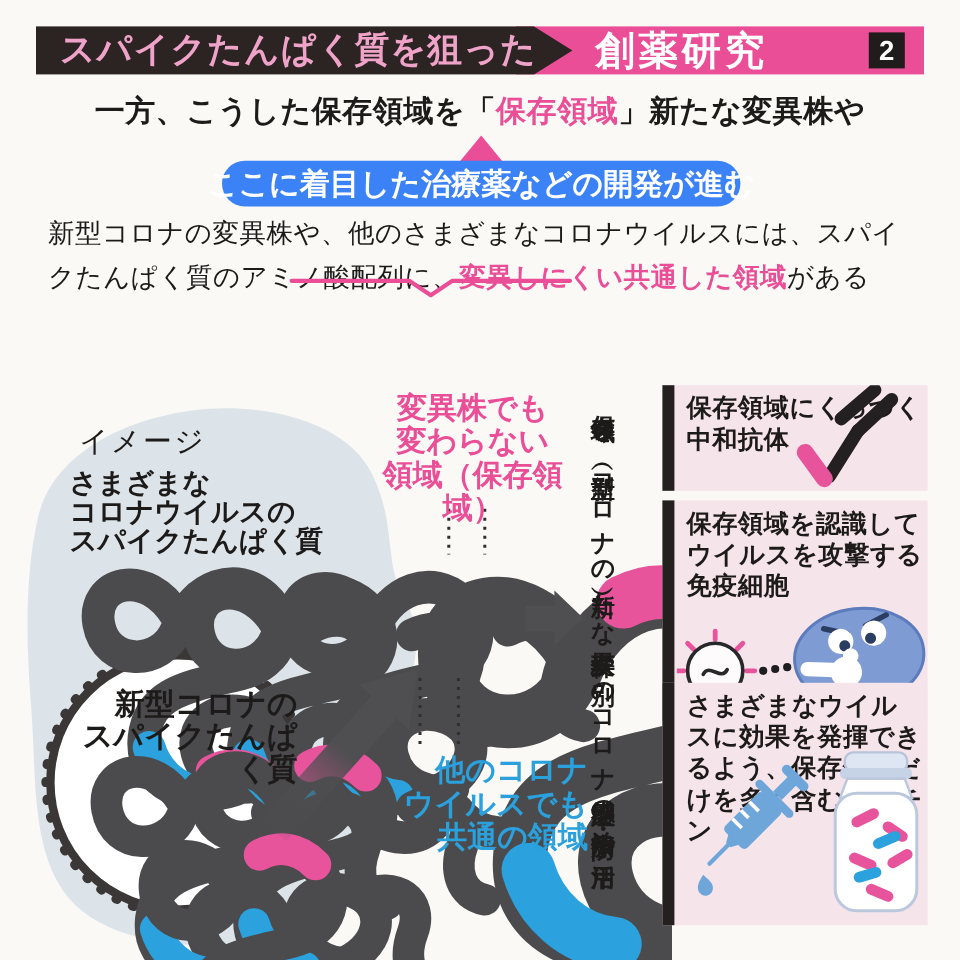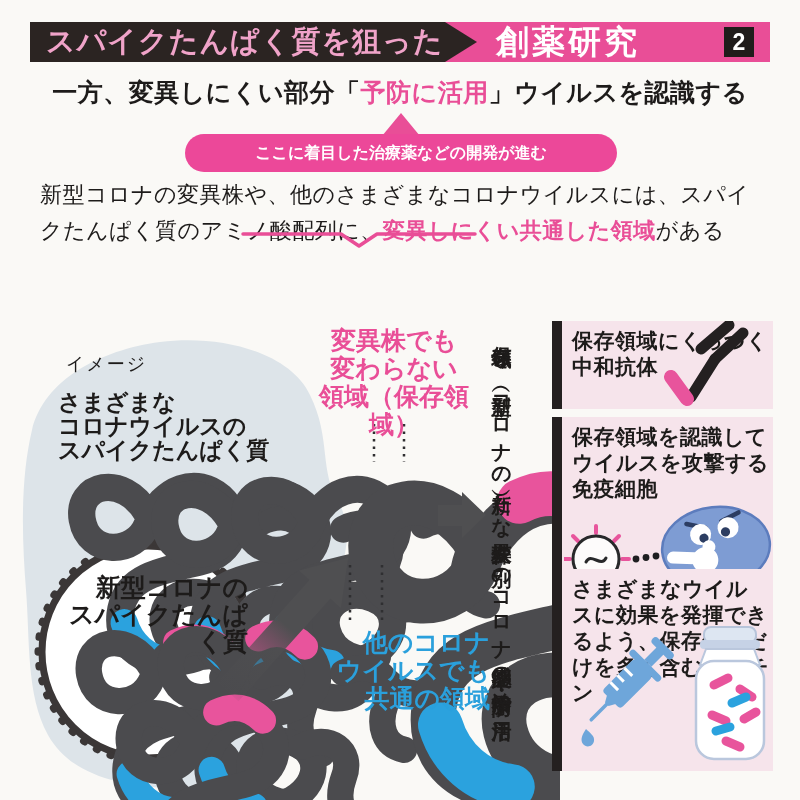--- a/index.html
+++ b/index.html
@@ -5,39 +5,39 @@
   html,body{margin:0;padding:0;}
   body{background:#e9e7e2;font-family:"Liberation Sans",sans-serif;}
   .page{position:relative;width:800px;height:800px;background:#faf9f6;overflow:hidden;color:#1d1b1a;}
   .abs{position:absolute;}
 
   
   .banner{position:absolute;left:30px;top:22px;width:740px;height:40px;}
   .banner-pink{position:absolute;left:400px;right:0;top:0;bottom:0;background:#e94e97;display:flex;align-items:center;justify-content:center;}
   .banner-black{position:absolute;left:0;top:0;width:415px;height:40px;background:#2b2422;display:flex;align-items:center;}
   .banner-black::after{content:"";position:absolute;left:415px;top:0;border-top:20px solid transparent;border-bottom:20px solid transparent;border-left:32px solid #2b2422;}
-  .banner-left-title{color:#f0a3c9;font-weight:bold;font-size:29px;letter-spacing:1px;white-space:nowrap;margin-left:16px;}
+  .banner-left-title{color:#f0a3c9;font-weight:bold;font-size:29px;padding-left:20px;letter-spacing:1px;white-space:nowrap;}
   .banner-right-title{color:#fff;font-weight:bold;font-size:33px;letter-spacing:3px;margin-right:64px;white-space:nowrap;}
   .banner-num{position:absolute;right:16px;top:5px;width:30px;height:30px;background:#201c1b;color:#fff;font-weight:bold;font-size:23px;display:flex;align-items:center;justify-content:center;}
 
   
   .subheading{position:absolute;left:0;top:76px;width:800px;text-align:center;font-weight:bold;font-size:25px;letter-spacing:0.5px;}
   .hl{color:#e94e97;font-weight:bold;font-family:"Liberation Sans",sans-serif;}
   .tri-up{position:absolute;left:382px;top:113px;width:0;height:0;border-left:19px solid transparent;border-right:19px solid transparent;border-bottom:23px solid #e94e97;}
-  .pill{position:absolute;left:185px;top:134px;width:432px;height:38px;background:#ec4899;border-radius:19px;display:flex;align-items:center;justify-content:center;color:#fff;font-weight:bold;font-size:16px;white-space:nowrap;}
+  .pill{position:absolute;left:185px;top:134px;width:432px;height:38px;background:#3b82f6;border-radius:19px;display:flex;align-items:center;justify-content:center;color:#fff;font-weight:bold;font-size:25px;white-space:nowrap;}
 
   
   .para{position:absolute;left:40px;width:726px;font-family:"Liberation Serif",serif;font-size:22px;line-height:36px;letter-spacing:0.5px;}
   .p1{top:177px;}
   .p2{top:256px;}
   .brace{position:absolute;left:240px;top:231px;}
 
   
   .preline{white-space:pre-line;}
-  .image-label{position:absolute;left:66px;top:352px;font-size:18px;letter-spacing:2px;}
+  .image-label{position:absolute;left:66px;top:352px;font-size:24px;letter-spacing:2px;}
   .blob-title{position:absolute;left:58px;top:390px;width:212px;text-align:left;font-weight:bold;font-size:23px;line-height:24px;}
   .circle-title{position:absolute;left:48px;top:574px;width:200px;text-align:right;font-weight:bold;font-size:25px;line-height:27px;}
   .conserved-label{position:absolute;left:305px;top:326px;width:178px;text-align:center;font-weight:bold;font-size:25px;line-height:28px;color:#e94e97;}
   .common-label{position:absolute;left:318px;top:628px;width:172px;text-align:right;font-weight:bold;font-size:25px;line-height:28px;color:#2aa0dc;}
   .vertical-note{position:absolute;left:486px;top:330px;height:478px;writing-mode:vertical-rl;text-orientation:upright;font-weight:bold;font-size:20px;line-height:31px;letter-spacing:1px;}
 
   
   .infobox{position:absolute;left:552px;width:221px;background:#f6e4eb;border-left:10px solid #242020;box-sizing:border-box;padding:7px 4px 4px 10px;}
   .infobox .btxt{font-weight:bold;font-size:21px;line-height:26px;letter-spacing:0.5px;}
   .box1{top:321px;height:88px;}
@@ -59,21 +59,21 @@
   <div class="banner">
     <div class="banner-pink">
       <span class="banner-right-title">創薬研究</span>
     </div>
     <div class="banner-black">
       <span class="banner-left-title">スパイクたんぱく質を狙った</span>
     </div>
     <div class="banner-num">2</div>
   </div>
 
-  <div class="subheading"><span>一方、変異しにくい部分「</span><span class="hl">予防に活用</span><span>」ウイルスを認識する</span></div>
+  <div class="subheading"><span>一方、こうした保存領域を「</span><span class="hl">保存領域</span><span>」新たな変異株や</span></div>
 
   <div class="tri-up"></div>
   <div class="pill">ここに着目した治療薬などの開発が進む</div>
 
   <div class="para p1"><span>新型コロナの変異株や、他のさまざまなコロナウイルスには、スパイクたんぱく質のアミノ酸配列に、</span><span class="hl">変異しにくい共通した領域</span><span>がある</span></div>
 
   <svg class="brace" width="238" height="20" viewBox="0 0 238 20">
     <path d="M3,3 L101,3 L119,15 L137,3 L235,3" fill="none" stroke="#e94e97" stroke-width="3.5" stroke-linejoin="round" stroke-linecap="round"></path>
   </svg>
 

